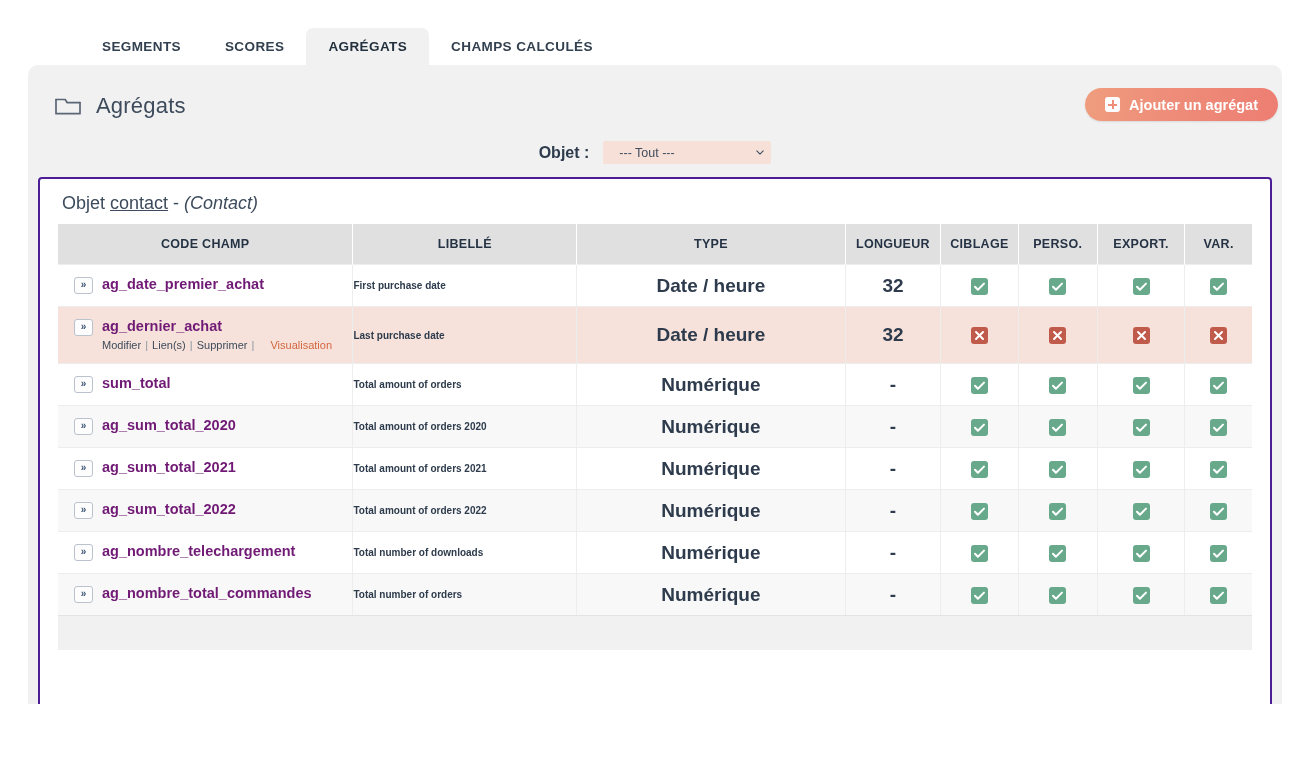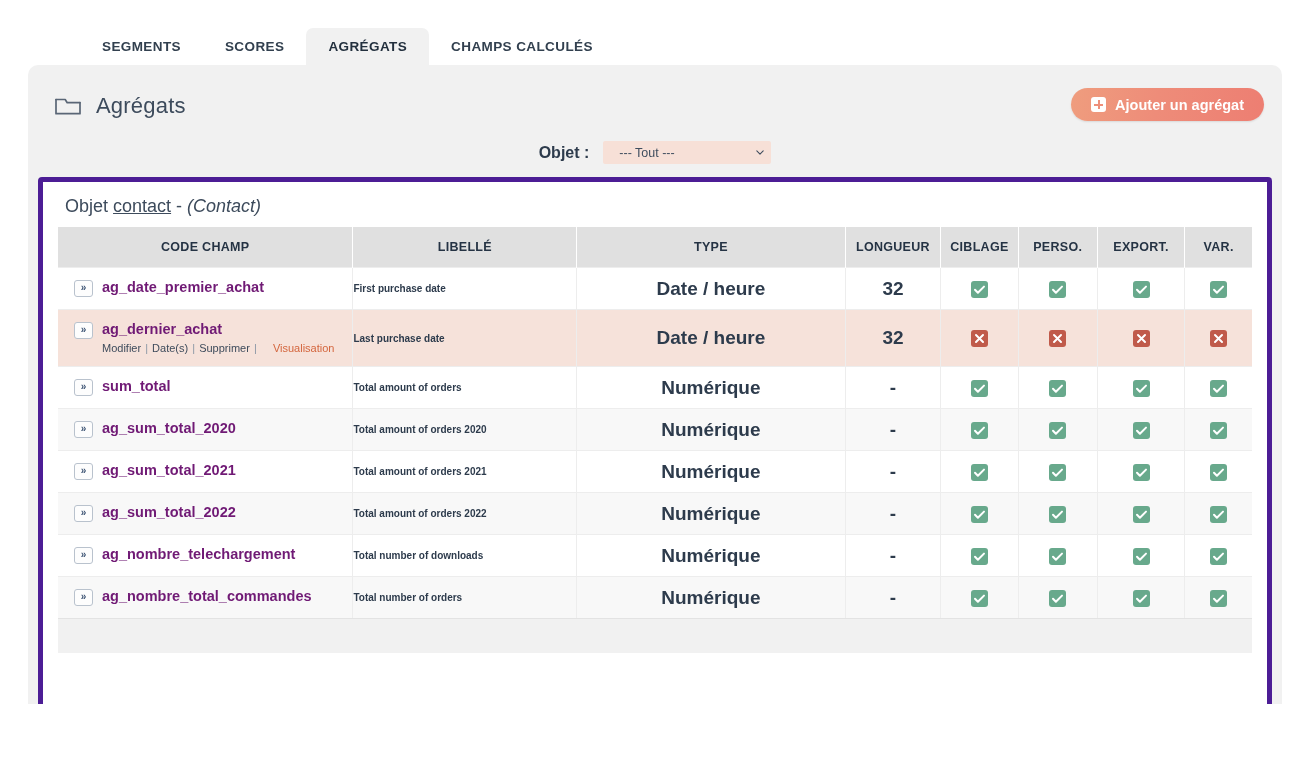--- a/index.html
+++ b/index.html
@@ -47,21 +47,21 @@
   .title-wrap {
     position: absolute; left: 26px; top: 28px;
     display: flex; align-items: center; gap: 14px;
   }
   .folder-icon { width: 28px; height: 24px; display:block; }
   .page-title {
     font-size: 22px; color: #3d4b5c; font-weight: 400; letter-spacing: .2px;
   }
 
   .add-btn {
-    position: absolute; right: 18px; top: 23px;
+    position: absolute; right: 4px; top: 23px;
     height: 33px;
     display: flex; align-items: center; gap: 9px;
     padding: 0 20px;
     border-radius: 17px;
     border: none;
     background: linear-gradient(100deg, #ef9d7e 0%, #ee8c79 45%, #ed7e72 100%);
     color: #ffffff;
     font-family: "Liberation Sans", sans-serif;
     font-size: 14.5px; font-weight: 700;
     cursor: pointer;
@@ -99,21 +99,21 @@
   .select-wrap .chev {
     position: absolute; right: 7px; top: 50%; margin-top: -3px;
     width: 8px; height: 5px; pointer-events: none;
   }
 
   
   .panel {
     position: absolute; left: 10px; top: 112px;
     width: 1234px; height: 557px;
     background: #ffffff;
-    border: 5px solid #4c1d95;
+    border: 2px solid #4c1d95;
     border-radius: 4px;
     box-sizing: border-box;
   }
   .obj-head {
     padding: 14px 0 10px 22px;
     font-size: 18px; color: #3d4b5c; font-weight: 400;
   }
   .obj-head u { text-decoration: underline; }
   .obj-head i { font-style: italic; }
 
@@ -307,21 +307,21 @@
                     <path d="M4 8.8l2.9 3L13 5.6" stroke="#ffffff" stroke-width="2" fill="none" stroke-linecap="round" stroke-linejoin="round"></path>
                   </svg></span></td>
               <td class="cell-center"><span class="mark ok"><svg width="17" height="17" viewBox="0 0 17 17">
                     <path d="M4 8.8l2.9 3L13 5.6" stroke="#ffffff" stroke-width="2" fill="none" stroke-linecap="round" stroke-linejoin="round"></path>
                   </svg></span></td>
             </tr>
             <tr class="r-hover">
               <td>
                 <div class="cell-code">
                   <span class="chev-badge">»</span>
-                  <span><span class="code-txt">ag_dernier_achat</span><div class="row-actions"><a>Modifier</a><span class="sep"> | </span><a>Date(s)</a><span class="sep"> | </span><a>Supprimer</a><span class="sep"> | </span><a class="viz">Visualisation</a></div></span>
+                  <span><span class="code-txt">ag_dernier_achat</span><div class="row-actions"><a>Modifier</a><span class="sep"> | </span><a>Lien(s)</a><span class="sep"> | </span><a>Supprimer</a><span class="sep"> | </span><a class="viz">Visualisation</a></div></span>
                 </div>
               </td>
               <td class="cell-lib">Last purchase date</td>
               <td class="cell-center">Date / heure</td>
               <td class="cell-center">32</td>
               <td class="cell-center"><span class="mark no"><svg width="17" height="17" viewBox="0 0 17 17">
                     <path d="M5 5l7 7M12 5l-7 7" stroke="#ffffff" stroke-width="2" fill="none" stroke-linecap="round"></path>
                   </svg></span></td>
               <td class="cell-center"><span class="mark no"><svg width="17" height="17" viewBox="0 0 17 17">
                     <path d="M5 5l7 7M12 5l-7 7" stroke="#ffffff" stroke-width="2" fill="none" stroke-linecap="round"></path>

